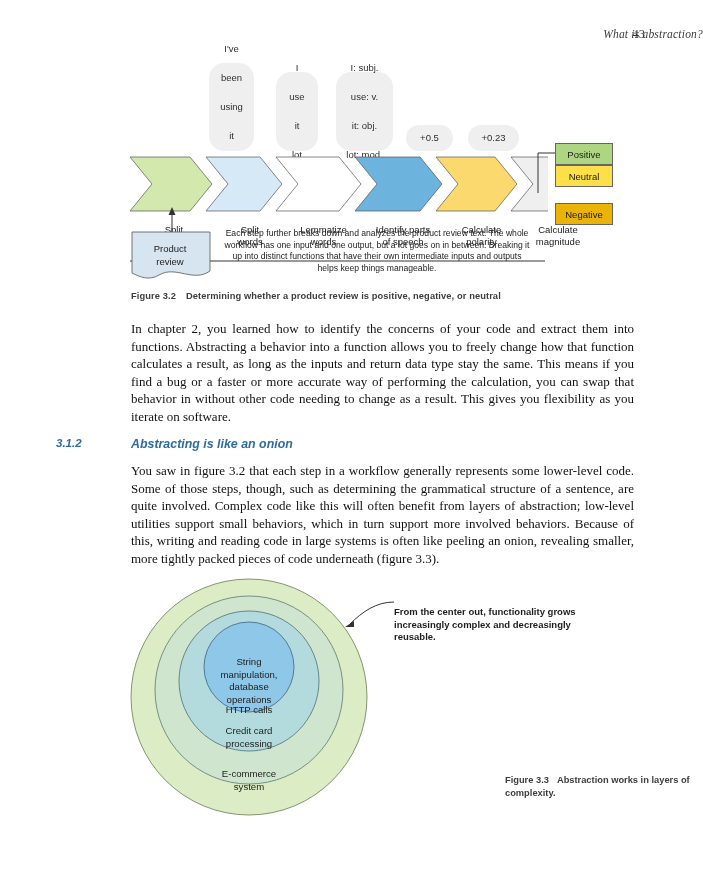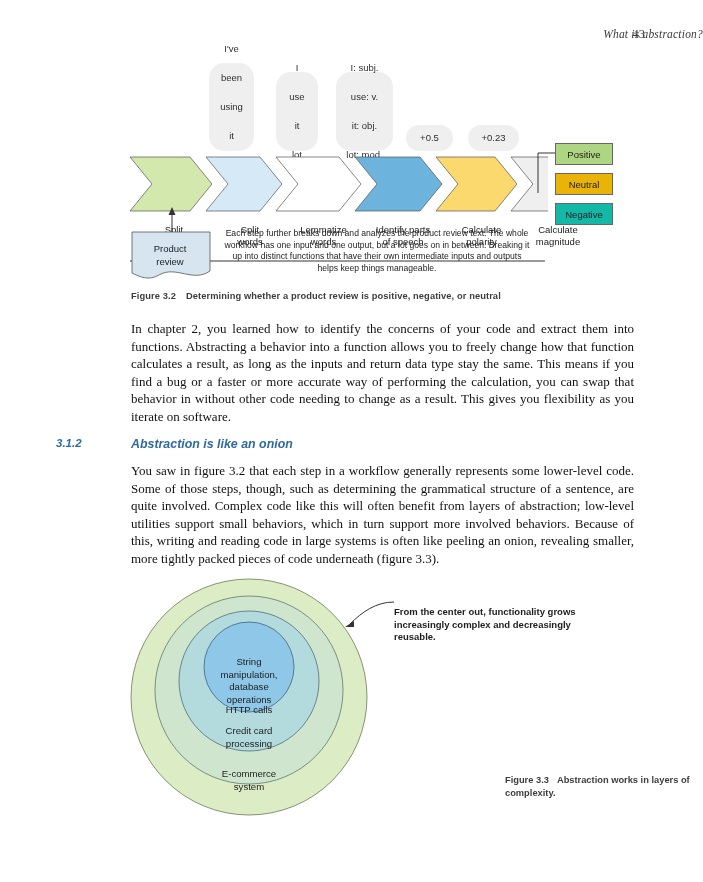--- a/index.html
+++ b/index.html
@@ -183,24 +183,24 @@
     <div class="baseline"></div>
 
     <svg style="position:absolute;left:528px;top:90px;" width="62" height="50" viewBox="0 0 62 50">
       <path d="M10,48 L10,8 L44,8" fill="none" stroke="#333" stroke-width="1"></path>
       <path d="M44,8 L38,5 L38,11 Z" fill="#333"></path>
     </svg>
 
     <div class="statbox" style="left:555px;top:88px;background:#aed581;">
       <span>Positive</span>
     </div>
-    <div class="statbox" style="left:555px;top:118px;background:#eab308;">
+    <div class="statbox" style="left:555px;top:110px;background:#fde047;">
       <span>Neutral</span>
     </div>
-    <div class="statbox" style="left:555px;top:148px;background:#14b8a6;">
+    <div class="statbox" style="left:555px;top:148px;background:#eab308;">
       <span>Negative</span>
     </div>
 
     <svg style="position:absolute;left:162px;top:150px;" width="20" height="34" viewBox="0 0 20 34">
       <path d="M10,34 L10,8" fill="none" stroke="#333" stroke-width="1"></path>
       <path d="M10,2 L6.5,10 L13.5,10 Z" fill="#333"></path>
     </svg>
 
     <svg style="position:absolute;left:131px;top:176px;" width="80" height="50" viewBox="0 0 80 50">
       <path d="M1,1 L79,1 L79,40 C62,52 45,34 28,44 C18,50 9,46 1,42 Z" fill="#d6e5f0" stroke="#555" stroke-width="0.8"></path>
@@ -216,21 +216,21 @@
   </div>
 
   <div class="figcap" style="top:291px;">
     <span class="capnum">Figure 3.2</span><span>Determining whether a product review is positive, negative, or neutral</span>
   </div>
 
   <div class="body-p" style="top:320px;">In chapter 2, you learned how to identify the concerns of your code and extract them into functions. Abstracting a behavior into a function allows you to freely change how that function calculates a result, as long as the inputs and return data type stay the same. This means if you find a bug or a faster or more accurate way of performing the calculation, you can swap that behavior in without other code needing to change as a result. This gives you flexibility as you iterate on software.</div>
 
   <div class="sec-head" style="top:437px;height:20px;">
     <span class="sec-num">3.1.2</span>
-    <span class="sec-title">Abstraction is like an onion</span>
+    <span class="sec-title">Abstracting is like an onion</span>
   </div>
 
   <div class="body-p" style="top:462px;">You saw in figure 3.2 that each step in a workflow generally represents some lower-level code. Some of those steps, though, such as determining the grammatical structure of a sentence, are quite involved. Complex code like this will often benefit from layers of abstraction; low-level utilities support small behaviors, which in turn support more involved behaviors. Because of this, writing and reading code in large systems is often like peeling an onion, revealing smaller, more tightly packed pieces of code underneath (figure 3.3).</div>
 
   <div class="fig33">
     <svg style="position:absolute;left:128px;top:0px;" width="250" height="238" viewBox="0 0 250 238">
       <circle cx="121" cy="119" r="118" fill="#dcecc4" stroke="#6b7a57" stroke-width="0.8"></circle>
       <circle cx="121" cy="112" r="94" fill="#cfe5ce" stroke="#5d7a70" stroke-width="0.8"></circle>
       <circle cx="121" cy="103" r="70" fill="#b3dbdd" stroke="#4d7078" stroke-width="0.8"></circle>
       <circle cx="121" cy="89" r="45" fill="#8ec7e8" stroke="#3d6580" stroke-width="0.8"></circle>

